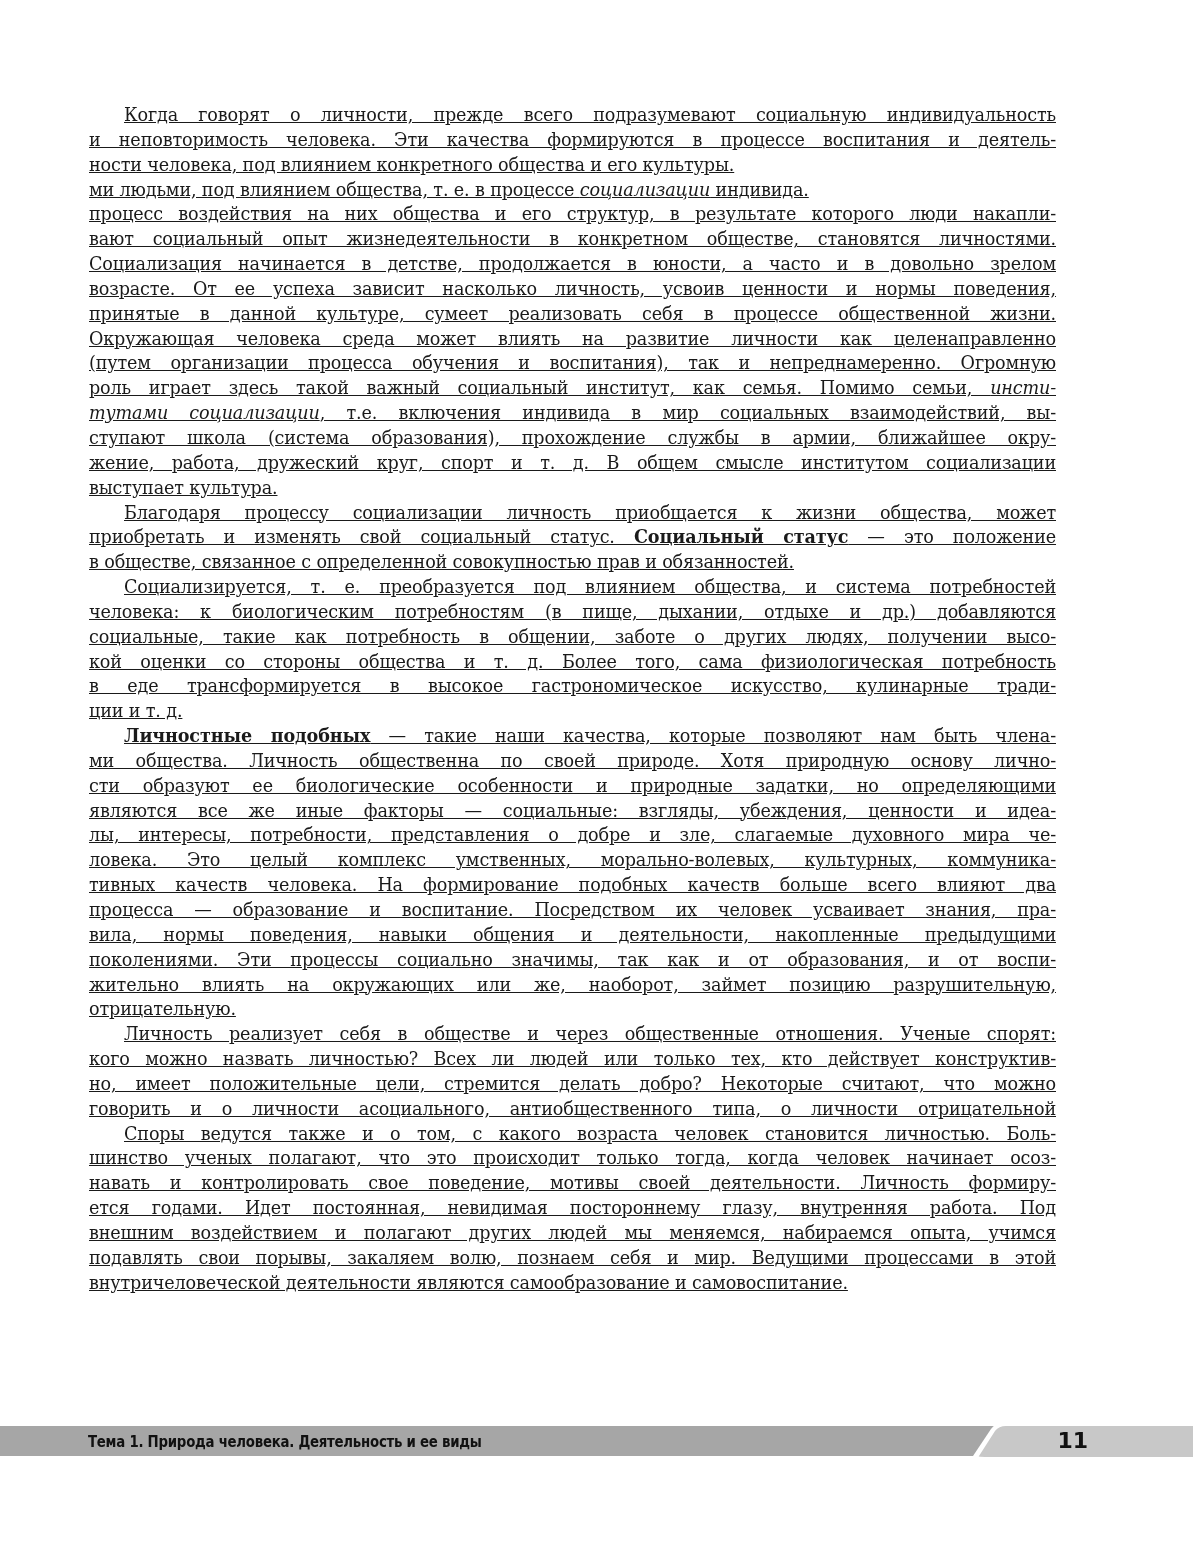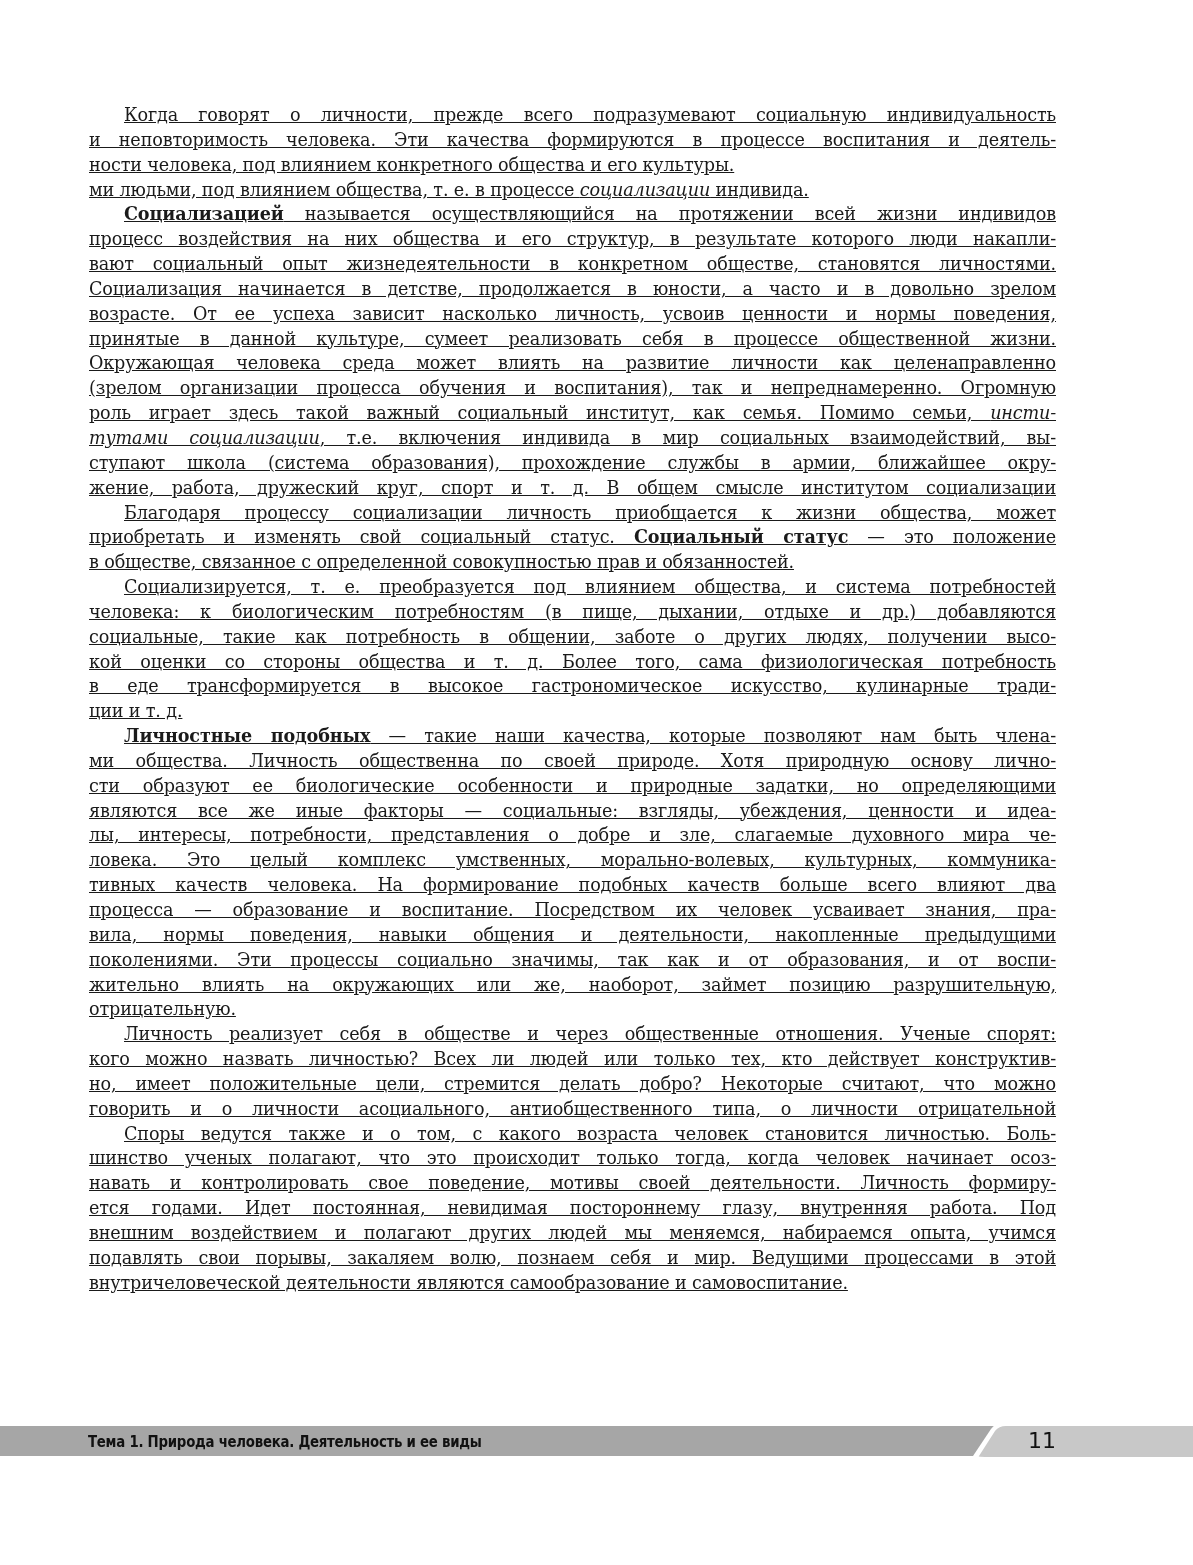--- a/index.html
+++ b/index.html
@@ -34,48 +34,48 @@
     font-family: "DejaVu Sans", "Liberation Sans", sans-serif;
     font-weight: bold; font-size: 15.5px; color: #111; letter-spacing: -0.3px;
     transform: scaleX(0.86); transform-origin: left center;
   }
   .page-tab {
     position: absolute; left: 973px; top: 1423px; width: 220px; height: 36px;
   }
   .page-num {
     position: absolute; left: 1028px; top: 1425px; width: 60px; height: 32px; line-height: 32px;
     font-family: "DejaVu Sans", "Liberation Sans", sans-serif;
-    font-weight: normal; font-size: 22px; color: #111; text-align: left;
+    font-weight: bold; font-size: 22px; color: #111; text-align: right;
   }
 </style>
 </head>
 <body>
 
 <div class="page-text" id="page-body">
     <div>
       <span class="line indent"><span>Когда говорят о личности, прежде всего подразумевают социальную индивидуальность</span></span>
       <span class="line"><span>и неповторимость человека. Эти качества формируются в процессе воспитания и деятель-</span></span>
       <span class="line last"><span>ности человека, под влиянием конкретного общества и его культуры.</span></span>
     </div>
     <div>
       <span class="line last"><span>ми людьми, под влиянием общества, т. е. в процессе </span><span class="i">социализации</span><span> индивида.</span></span>
     </div>
     <div>
-      <span class="line indent"><span class="b">Социализацией</span><span> называется осуществляющийся на протяжении всей жизни индивидов</span></span>
       <span class="line"><span>процесс воздействия на них общества и его структур, в результате которого люди накапли-</span></span>
       <span class="line"><span>вают социальный опыт жизнедеятельности в конкретном обществе, становятся личностями.</span></span>
       <span class="line"><span>Социализация начинается в детстве, продолжается в юности, а часто и в довольно зрелом</span></span>
       <span class="line"><span>возрасте. От ее успеха зависит насколько личность, усвоив ценности и нормы поведения,</span></span>
       <span class="line"><span>принятые в данной культуре, сумеет реализовать себя в процессе общественной жизни.</span></span>
       <span class="line"><span>Окружающая человека среда может влиять на развитие личности как целенаправленно</span></span>
-      <span class="line"><span>(зрелом организации процесса обучения и воспитания), так и непреднамеренно. Огромную</span></span>
+      <span class="line"><span>(путем организации процесса обучения и воспитания), так и непреднамеренно. Огромную</span></span>
       <span class="line"><span>роль играет здесь такой важный социальный институт, как семья. Помимо семьи, </span><span class="i">инсти-</span></span>
       <span class="line"><span class="i">тутами социализации</span><span>, т.е. включения индивида в мир социальных взаимодействий, вы-</span></span>
       <span class="line"><span>ступают школа (система образования), прохождение службы в армии, ближайшее окру-</span></span>
       <span class="line"><span>жение, работа, дружеский круг, спорт и т. д. В общем смысле институтом социализации</span></span>
+      <span class="line last"><span>выступает культура.</span></span>
     </div>
     <div>
       <span class="line indent"><span>Благодаря процессу социализации личность приобщается к жизни общества, может</span></span>
       <span class="line"><span>приобретать и изменять свой социальный статус. </span><span class="b">Социальный статус</span><span> — это положение</span></span>
       <span class="line last"><span>в обществе, связанное с определенной совокупностью прав и обязанностей.</span></span>
     </div>
     <div>
       <span class="line indent"><span>Социализируется, т. е. преобразуется под влиянием общества, и система потребностей</span></span>
       <span class="line"><span>человека: к биологическим потребностям (в пище, дыхании, отдыхе и др.) добавляются</span></span>
       <span class="line"><span>социальные, такие как потребность в общении, заботе о других людях, получении высо-</span></span>

